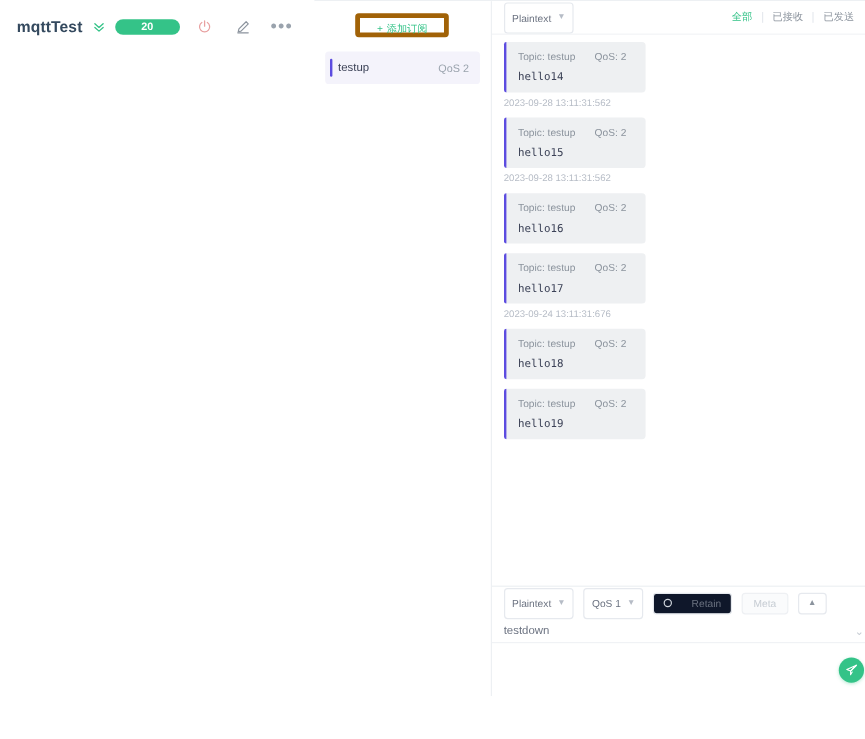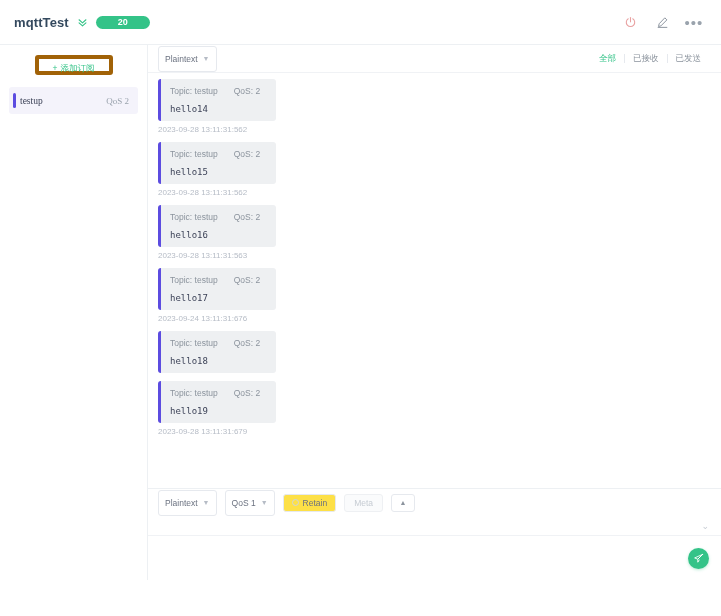--- a/index.html
+++ b/index.html
@@ -2,21 +2,21 @@
 <html><head>
 <meta charset="utf-8">
 <style>
   * { box-sizing: border-box; margin: 0; padding: 0; }
   html, body {
     width: 721px; height: 616px;
     font-family: "Liberation Sans", sans-serif;
     background: #ffffff;
     overflow: hidden;
   }
-  .app { position: relative; width: 721px; height: 580px; display: flex; flex-direction: column; }
+  .app { position: relative; width: 721px; height: 580px; display: flex; flex-direction: row; }
 
   
   .header {
     height: 44px; min-height: 44px;
     display: flex; align-items: center;
     padding: 0 16px 0 14px;
     background: #ffffff;
   }
   .hdr-title { font-size: 13px; font-weight: bold; color: #34495e; letter-spacing: .1px; }
   .hdr-chevrons {
@@ -49,21 +49,21 @@
     color: #34c388; background: #ffffff;
     font-size: 8.5px; text-align: center; cursor: pointer;
     font-family: "Liberation Sans", sans-serif;
     white-space: nowrap;
   }
   .sub-add-btn .plus { margin-right: 3px; }
   .sub-item {
     position: relative;
     display: flex; align-items: center; justify-content: space-between;
     height: 27px; border-radius: 3px;
-    background: #f4f3fb; padding: 0 9px 0 11px; cursor: pointer; font-family: Liberation Serif, serif;
+    background: #f4f3fb; padding: 0 9px 0 11px; cursor: pointer;
   }
   .sub-item .bar {
     position: absolute; left: 4px; top: 6px; width: 2.5px; height: 15px;
     background: #5c4ce0; border-radius: 2px;
   }
   .sub-item .name { font-size: 9.5px; color: #3c4257; }
   .sub-item .qos  { font-size: 9px; color: #9aa3ad; }
 
   
   .main { flex: 1; display: flex; flex-direction: column; min-width: 0; background: #ffffff; }
@@ -111,24 +111,24 @@
   }
   .msg .time { margin-top: 4px; font-size: 8px; color: #b6bcc6; }
 
   
   .pub { border-top: 1px solid #edf0f3; background: #ffffff; }
   .pub-toolbar {
     height: 27px; display: flex; align-items: center; gap: 8px;
     padding: 0 10px;
   }
   .radio-btn {
-    display: inline-flex; align-items: center; gap: 4px;
+    display: inline-flex; align-items: center; gap: 16px;
     height: 18px; padding: 0 8px;
     border: 1px solid #e6e9ee; border-radius: 3px;
-    background: #fde047; font-size: 8.5px; color: #6b7280; cursor: pointer;
+    background: #0f172a; font-size: 8.5px; color: #6b7280; cursor: pointer;
   }
   .radio-dot { width: 7px; height: 7px; border: 1px solid #cfd4db; border-radius: 50%; }
   .btn-disabled {
     display: inline-flex; align-items: center; justify-content: center;
     height: 18px; padding: 0 9px;
     border: 1px solid #eef0f3; border-radius: 3px;
     background: #fafbfc; font-size: 8.5px; color: #c6ccd3; cursor: default;
   }
   .btn-collapse {
     display: inline-flex; align-items: center; justify-content: center;
@@ -265,21 +265,20 @@
         </div>
 
         <div class="msg">
           <div class="bubble">
             <span class="bar"></span>
             <div class="meta-row">
               <span>Topic: testup</span><span class="qos">QoS: 2</span>
             </div>
             <div class="payload">hello16</div>
           </div>
-          <div class="time">2023-09-28 13:11:31:563</div>
         </div>
 
         <div class="msg">
           <div class="bubble">
             <span class="bar"></span>
             <div class="meta-row">
               <span>Topic: testup</span><span class="qos">QoS: 2</span>
             </div>
             <div class="payload">hello17</div>
           </div>
@@ -297,21 +296,20 @@
         </div>
 
         <div class="msg">
           <div class="bubble">
             <span class="bar"></span>
             <div class="meta-row">
               <span>Topic: testup</span><span class="qos">QoS: 2</span>
             </div>
             <div class="payload">hello19</div>
           </div>
-          <div class="time">2023-09-28 13:11:31:679</div>
         </div>
 
       </div>
 
       <div class="pub">
 
         <div class="pub-toolbar">
           <div class="select-sm">
             <span>Plaintext</span>
             <span class="caret">▼</span>
@@ -326,20 +324,21 @@
           </div>
           <div class="btn-disabled">
             <span>Meta</span>
           </div>
           <div class="btn-collapse">
             <span>▲</span>
           </div>
         </div>
 
         <div class="topic-row">
+          <input class="topic-input" type="text" value="testdown" style="">
           <span class="topic-caret">⌄</span>
         </div>
 
 
         <div class="pub-blank">
           <div class="send-wrap">
             <span class="send-btn">
               <svg width="11" height="11" viewBox="0 0 16 16" fill="none" stroke="#ffffff" stroke-width="1.3" stroke-linejoin="round" stroke-linecap="round">
                 <path d="M14 2L2.4 7.2l4.6 1.8L14 2z"></path>
                 <path d="M14 2L7 9v4.4l2-3.2"></path>

